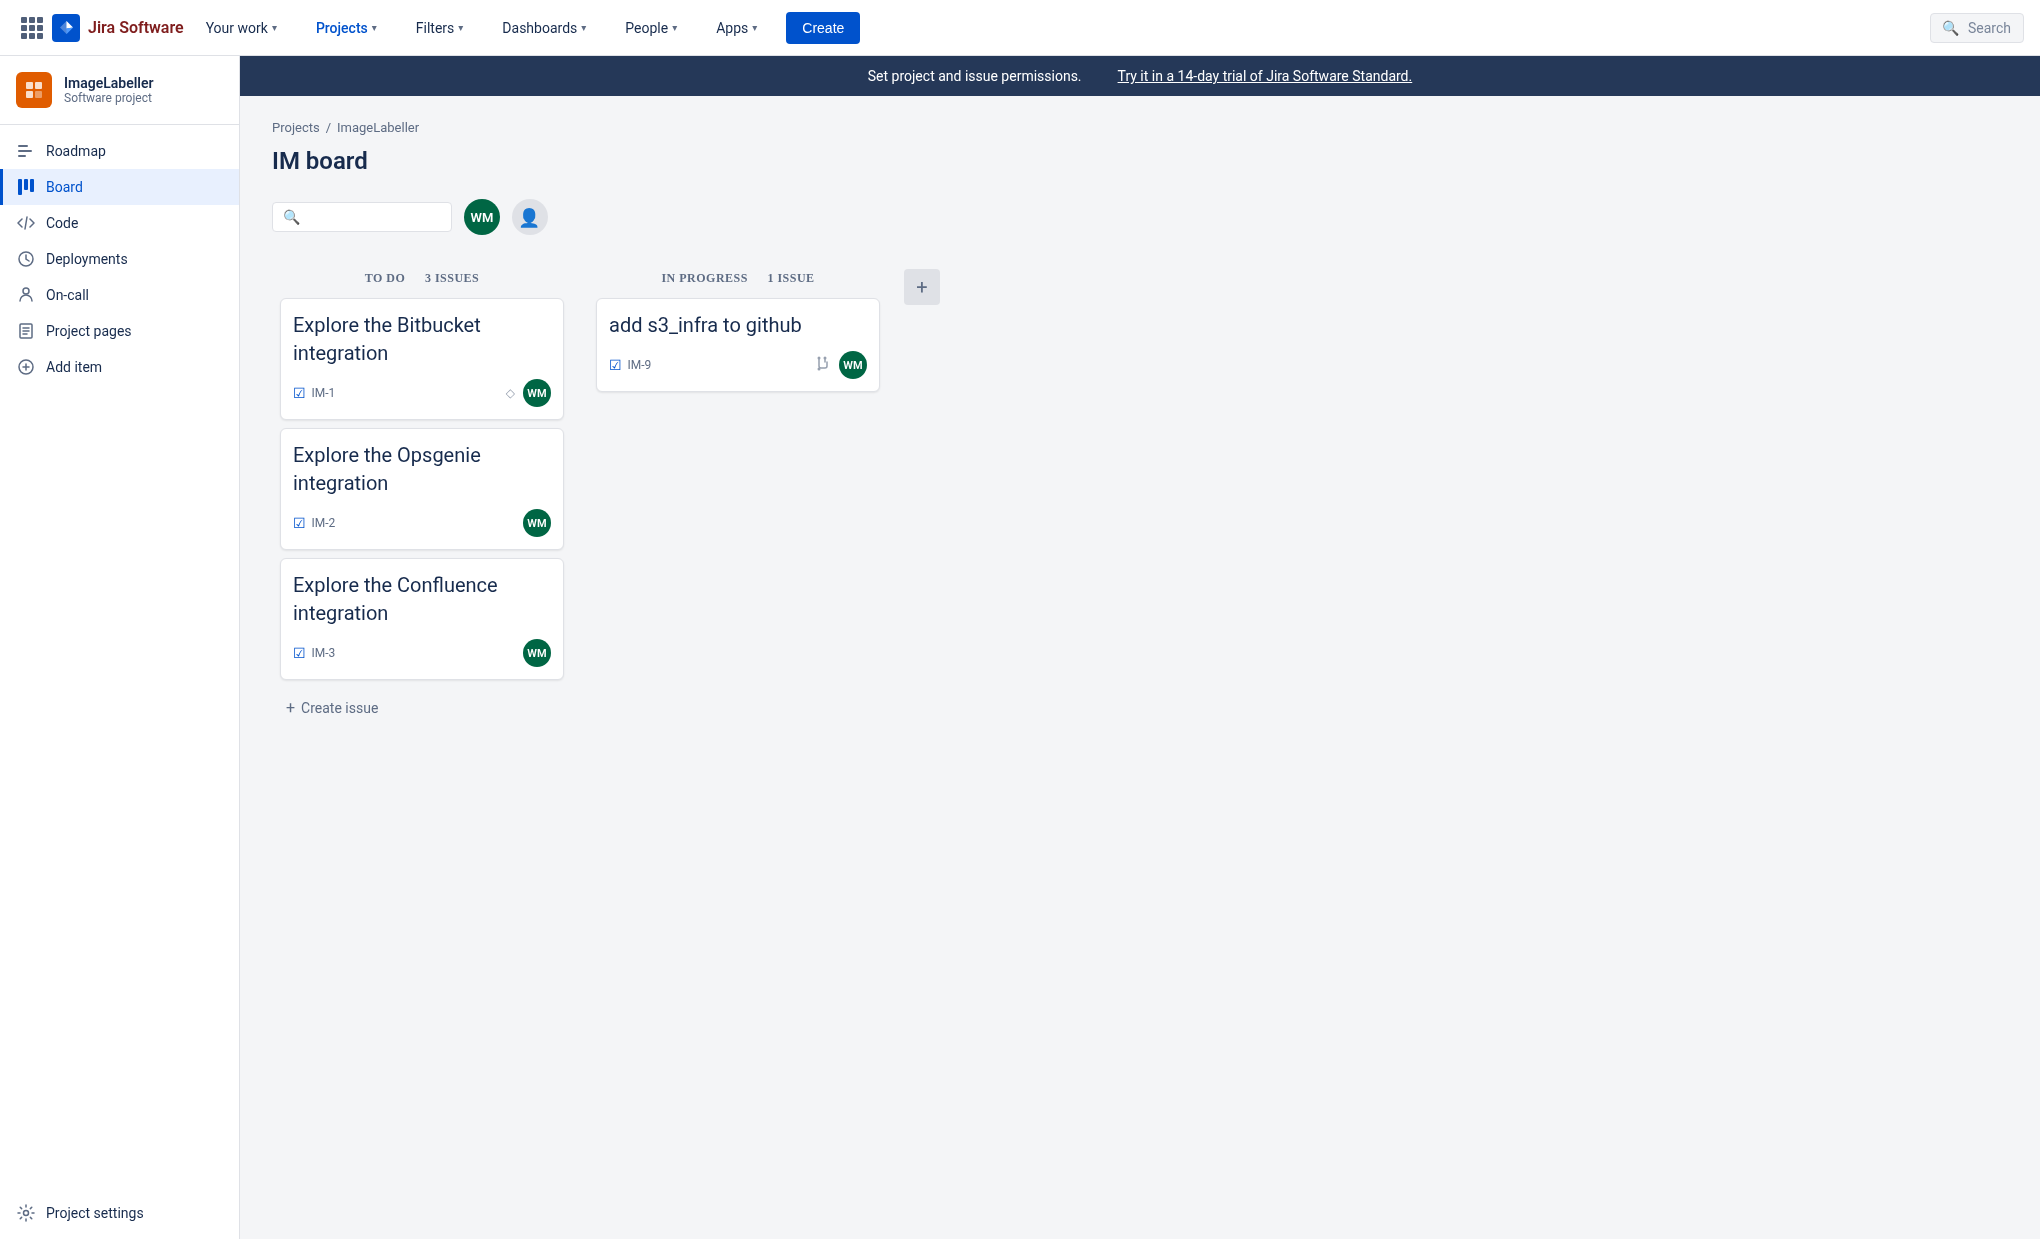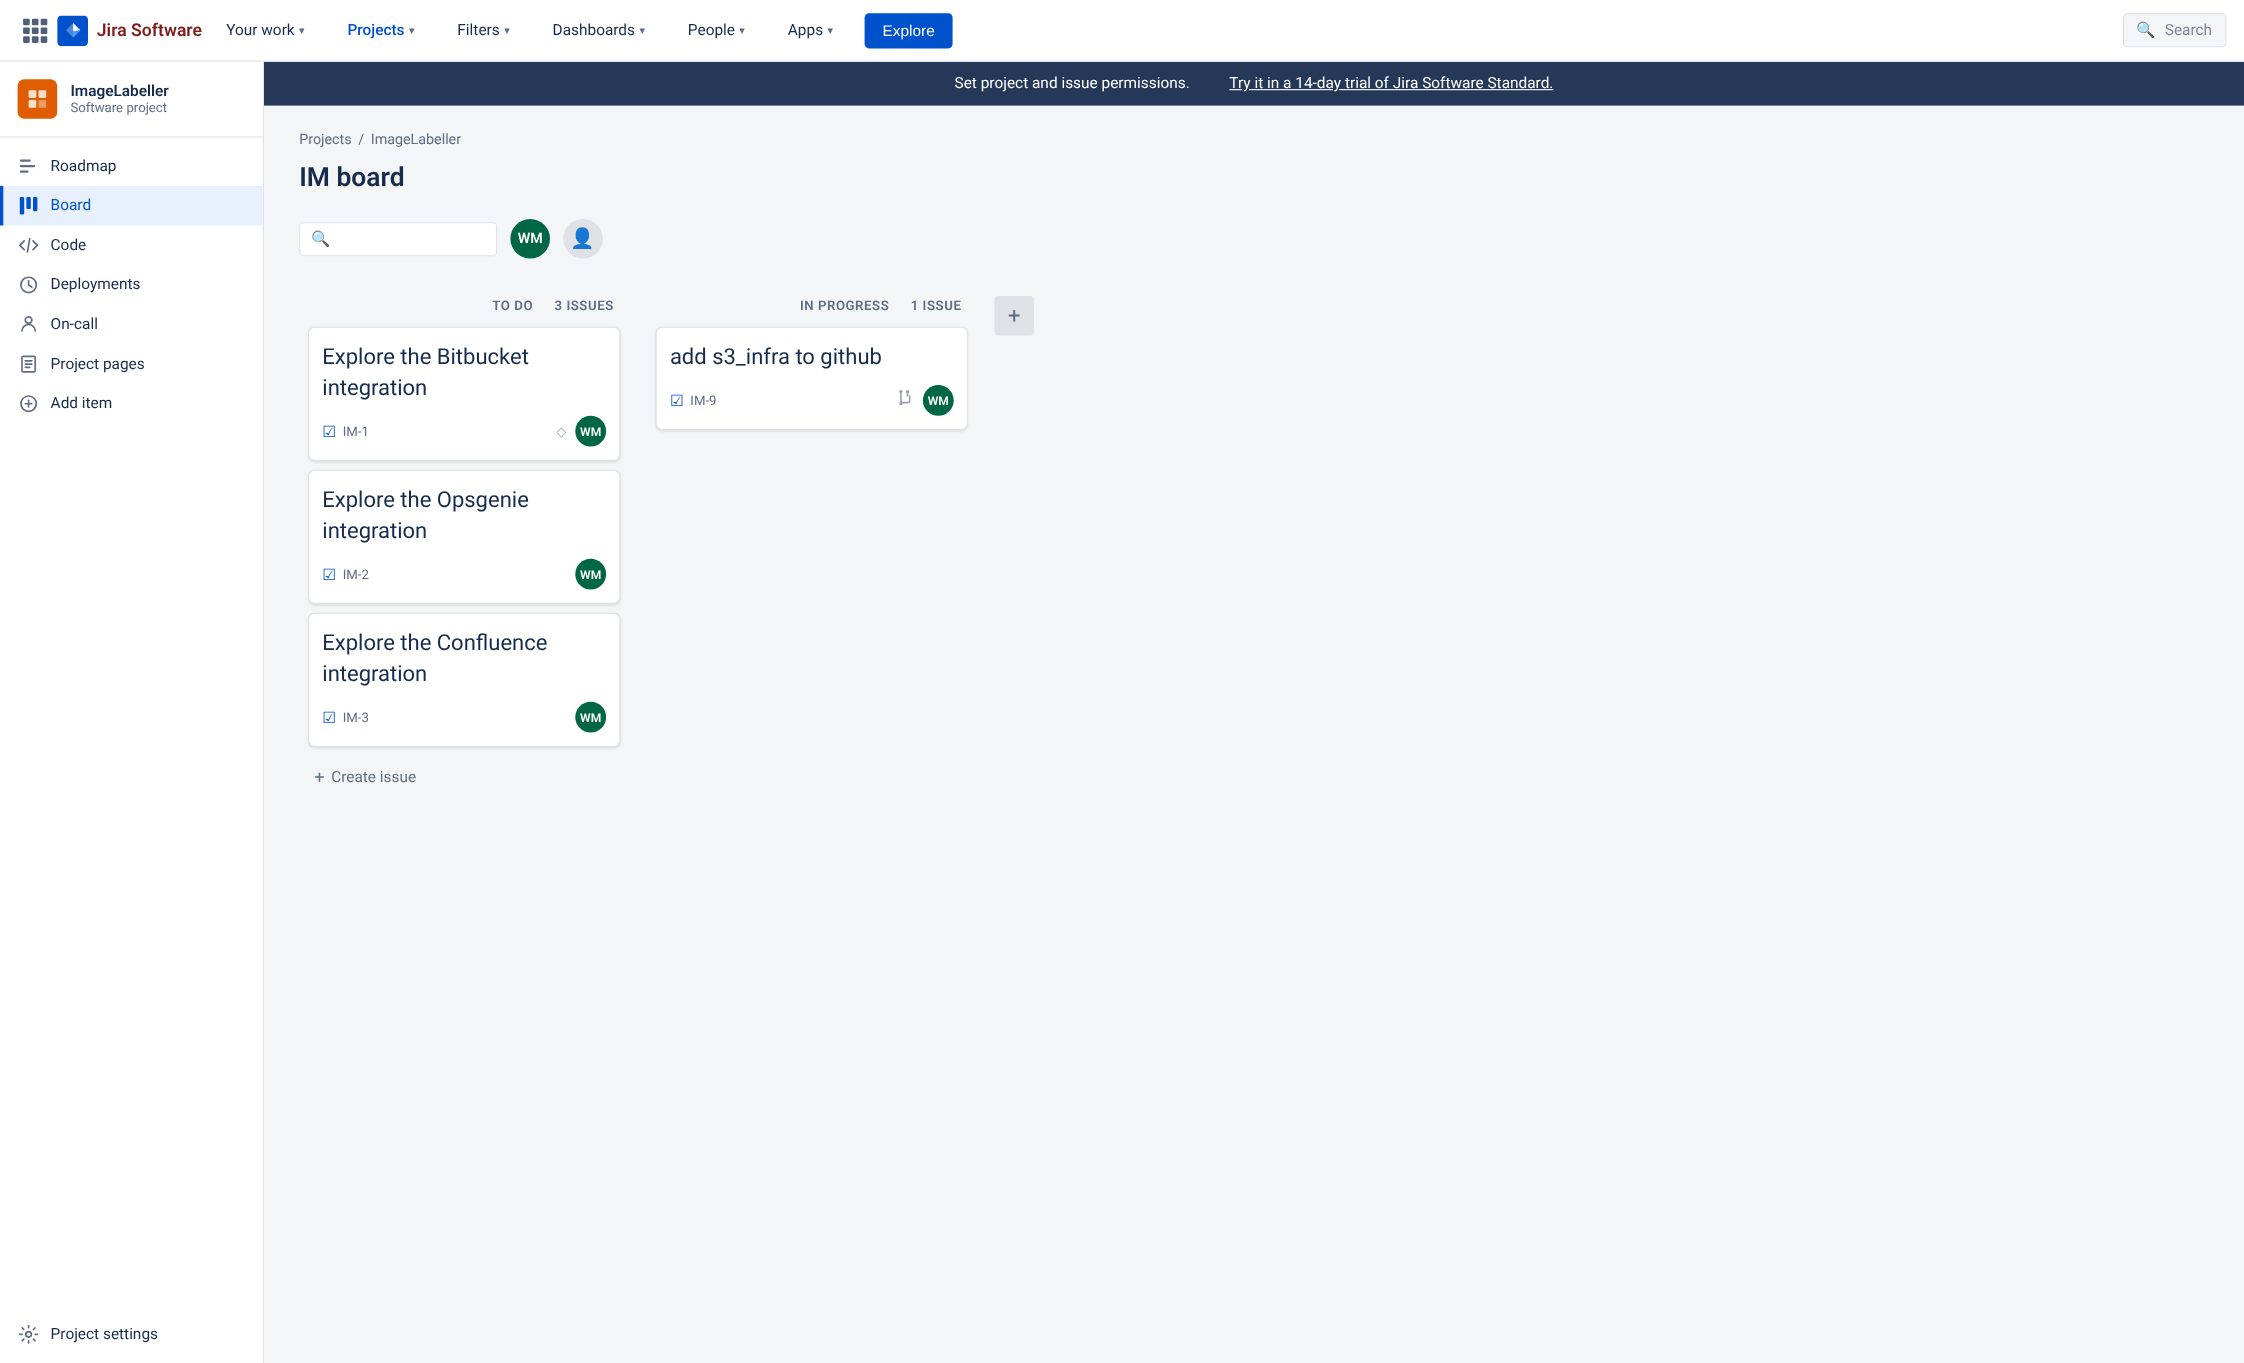--- a/index.html
+++ b/index.html
@@ -99,22 +99,22 @@
       font-size: 18px; cursor: pointer; flex-shrink: 0;
     }
 
     
     .board { display: flex; gap: 16px; align-items: flex-start; flex: 1; }
     .board-column {
       background: #f4f5f7; border-radius: 8px; width: 300px; flex-shrink: 0;
       display: flex; flex-direction: column; min-height: 200px;
     }
     .board-column-header {
-      padding: 12px 14px; display: flex; align-items: center; justify-content: flex-end;
-      font-size: 12px; font-weight: 600; color: #5e6c84; text-transform: uppercase; letter-spacing: 0.5px;
+      padding: 12px 14px; display: flex; align-items: center; justify-content: center;
+      font-size: 12px; font-weight: 600; color: #5e6c84; text-transform: uppercase; letter-spacing: 0.5px; font-family: Liberation Serif, serif;
     }
     .col-title-area { display: flex; align-items: center; gap: 8px; }
     .col-done-check { color: #36b37e; font-size: 14px; }
     .board-column-cards { display: flex; flex-direction: column; gap: 8px; padding: 0 8px 8px; }
     .card {
       background: #fff; border-radius: 6px; padding: 12px; cursor: pointer;
       border: 1px solid #dfe1e6; box-shadow: 0 1px 2px rgba(0,0,0,.08);
     }
     .card-title { font-size: 20px; color: #172b4d; margin-bottom: 12px; line-height: 1.4; }
     .card-meta { display: flex; align-items: center; justify-content: space-between; }
@@ -202,21 +202,21 @@
       <span class="chevron">▾</span>
     </button>
     <button class="nav-item">
       <span>People</span>
       <span class="chevron">▾</span>
     </button>
     <button class="nav-item">
       <span>Apps</span>
       <span class="chevron">▾</span>
     </button>
-    <button class="create-btn">Explore</button>
+    <button class="create-btn">Create</button>
   </div>
   <div class="search-box">
     <span class="search-icon-sm">🔍</span>
     <span class="search-placeholder">Search</span>
   </div>
 </nav>
 
 <div class="layout">
 
   <aside class="sidebar">

